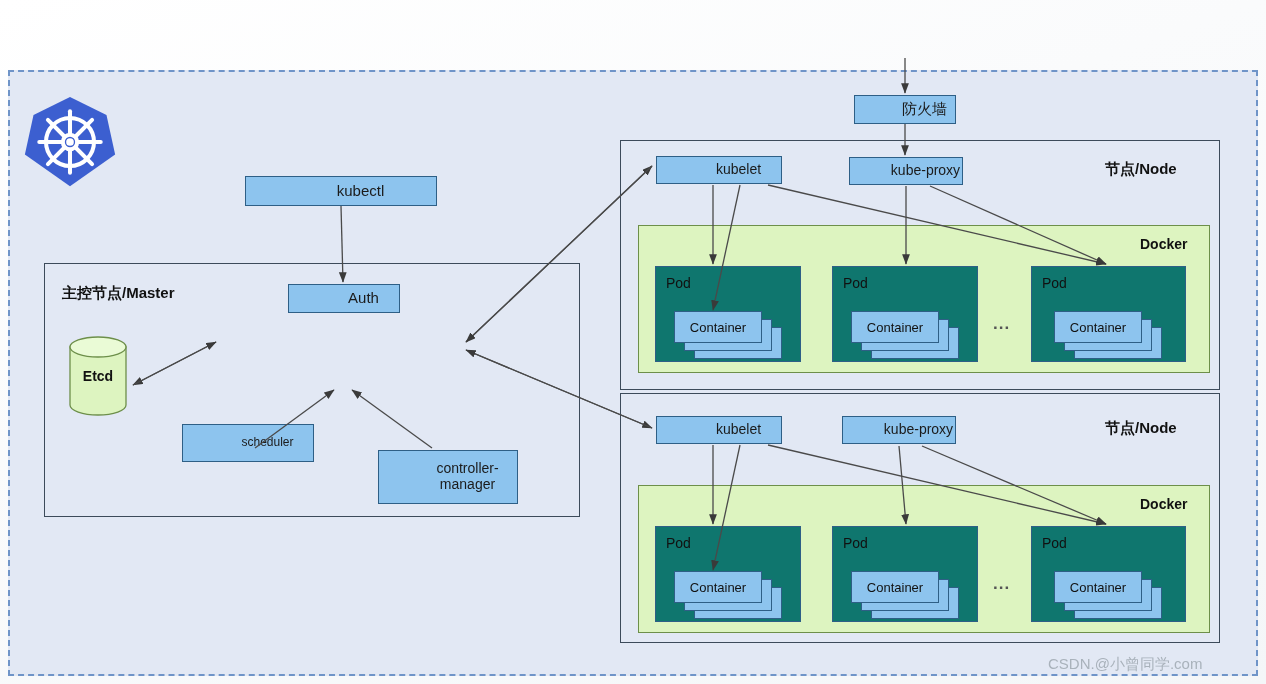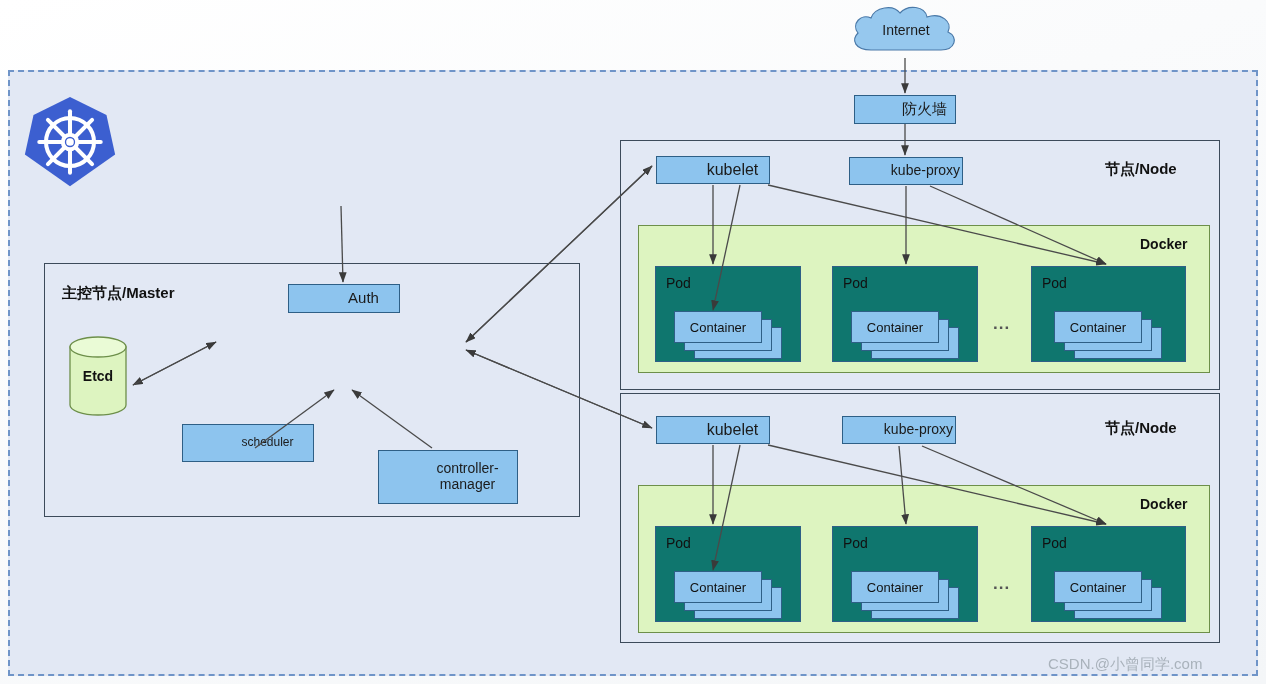--- a/index.html
+++ b/index.html
@@ -92,21 +92,21 @@
   .pod-label {
     position: absolute; left: 10px; top: 8px;
     font-size: 14px; color: #111;
   }
   .ellipsis {
     position: absolute;
     font-size: 17px; font-weight: bold; color: #555;
     letter-spacing: 1px;
   }
 
-  .kubelet-box { width: 114px; height: 28px; font-size: 16px; }
+  .kubelet-box { width: 126px; height: 28px; font-size: 14px; }
   .kproxy-box  { width: 114px; height: 28px; font-size: 14px; text-align: right; }
 
   
   .cstack { position: absolute; width: 106px; height: 46px; }
   .clayer {
     position: absolute;
     background: #8dc4ee;
     border: 1px solid #2e5f86;
     width: 86px; height: 30px;
   }
@@ -150,30 +150,24 @@
         <line x1="58" y1="50" x2="82" y2="50"></line>
         <line x1="27" y1="27" x2="44" y2="44"></line>
         <line x1="56" y1="56" x2="73" y2="73"></line>
         <line x1="73" y1="27" x2="56" y2="44"></line>
         <line x1="44" y1="56" x2="27" y2="73"></line>
       </g>
       <circle cx="50" cy="50" r="4" fill="#ffffff"></circle>
     </svg>
   </div>
 
-  <div class="abs cloud-wrap">
-    <svg viewBox="0 0 122 56" width="122" height="56" aria-hidden="true">
-      <path d="M26,46 C10,46 6,36 13,29 C6,20 16,9 26,14 C30,3 48,0 55,9
-               C63,0 80,2 82,13 C96,8 108,18 103,28 C114,33 110,46 96,46 Z" fill="#96c8ee" stroke="#4a79a8" stroke-width="1.2"></path>
-    </svg>
-    <div class="cloud-label">Internet</div>
-  </div>
 
   <div class="abs bx firewall-box">防火墙</div>
 
+  <div class="abs bx kubectl-box">kubectl</div>
 
   <div class="abs bx-plain master-panel"></div>
   <div class="abs master-label">主控节点/Master</div>
 
   <div class="abs etcd-wrap">
     <svg viewBox="0 0 60 80" width="60" height="80" aria-hidden="true">
       <path d="M2,11 L2,69 A28,10 0 0,0 58,69 L58,11 Z" fill="#ddf4c0" stroke="#6d8f4a" stroke-width="1.3"></path>
       <ellipse cx="30" cy="11" rx="28" ry="10" fill="#eafbd6" stroke="#6d8f4a" stroke-width="1.3"></ellipse>
     </svg>
     <div class="etcd-label">Etcd</div>

